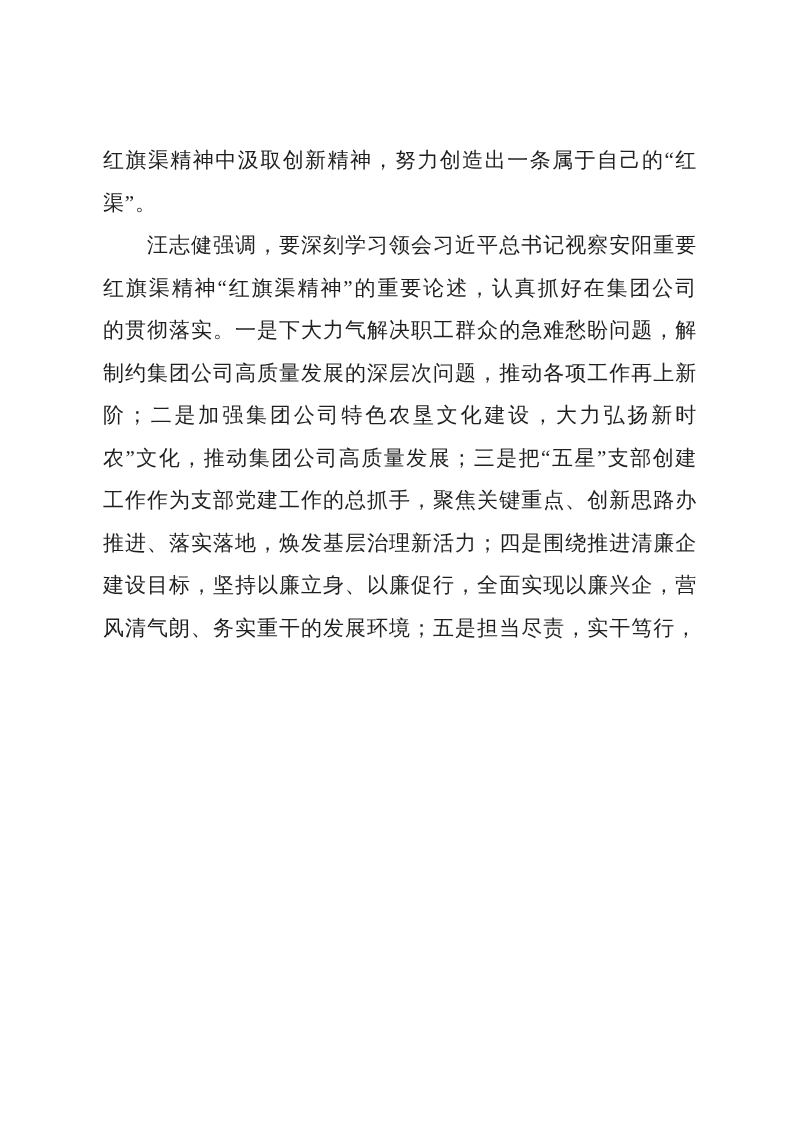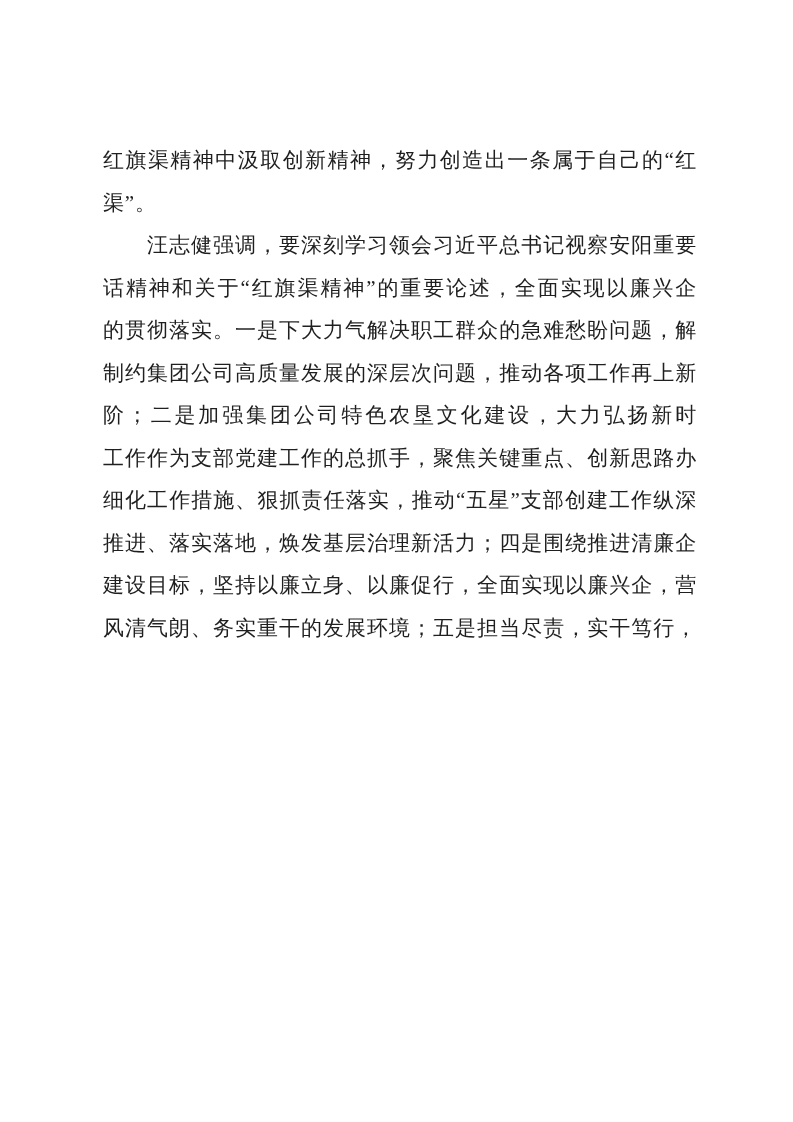--- a/index.html
+++ b/index.html
@@ -50,25 +50,25 @@
 <div class="page">
   <div class="content">
 
     <div class="para">
       <div class="line fill">红旗渠精神中汲取创新精神，努力创造出一条属于自己的“红旗</div>
       <div class="line end">渠”。</div>
     </div>
 
     <div class="para">
       <div class="line fill">　　汪志健强调，要深刻学习领会习近平总书记视察安阳重要讲</div>
-      <div class="line fill">话精神和关于“红旗渠精神”的重要论述，全面实现以廉兴企</div>
+      <div class="line fill">红旗渠精神“红旗渠精神”的重要论述，认真抓好在集团公司</div>
       <div class="line fill">的贯彻落实。一是下大力气解决职工群众的急难愁盼问题，解决</div>
       <div class="line fill">制约集团公司高质量发展的深层次问题，推动各项工作再上新台</div>
       <div class="line fill">阶；二是加强集团公司特色农垦文化建设，大力弘扬新时代“三</div>
+      <div class="line fill">农”文化，推动集团公司高质量发展；三是把“五星”支部创建</div>
       <div class="line fill">工作作为支部党建工作的总抓手，聚焦关键重点、创新思路办法、</div>
-      <div class="line fill">细化工作措施、狠抓责任落实，推动“五星”支部创建工作纵深</div>
       <div class="line fill">推进、落实落地，焕发基层治理新活力；四是围绕推进清廉企业</div>
       <div class="line fill">建设目标，坚持以廉立身、以廉促行，全面实现以廉兴企，营造</div>
       <div class="line fill">风清气朗、务实重干的发展环境；五是担当尽责，实干笃行，在</div>
     </div>
 
   </div>
 </div>
 
 </body></html>

